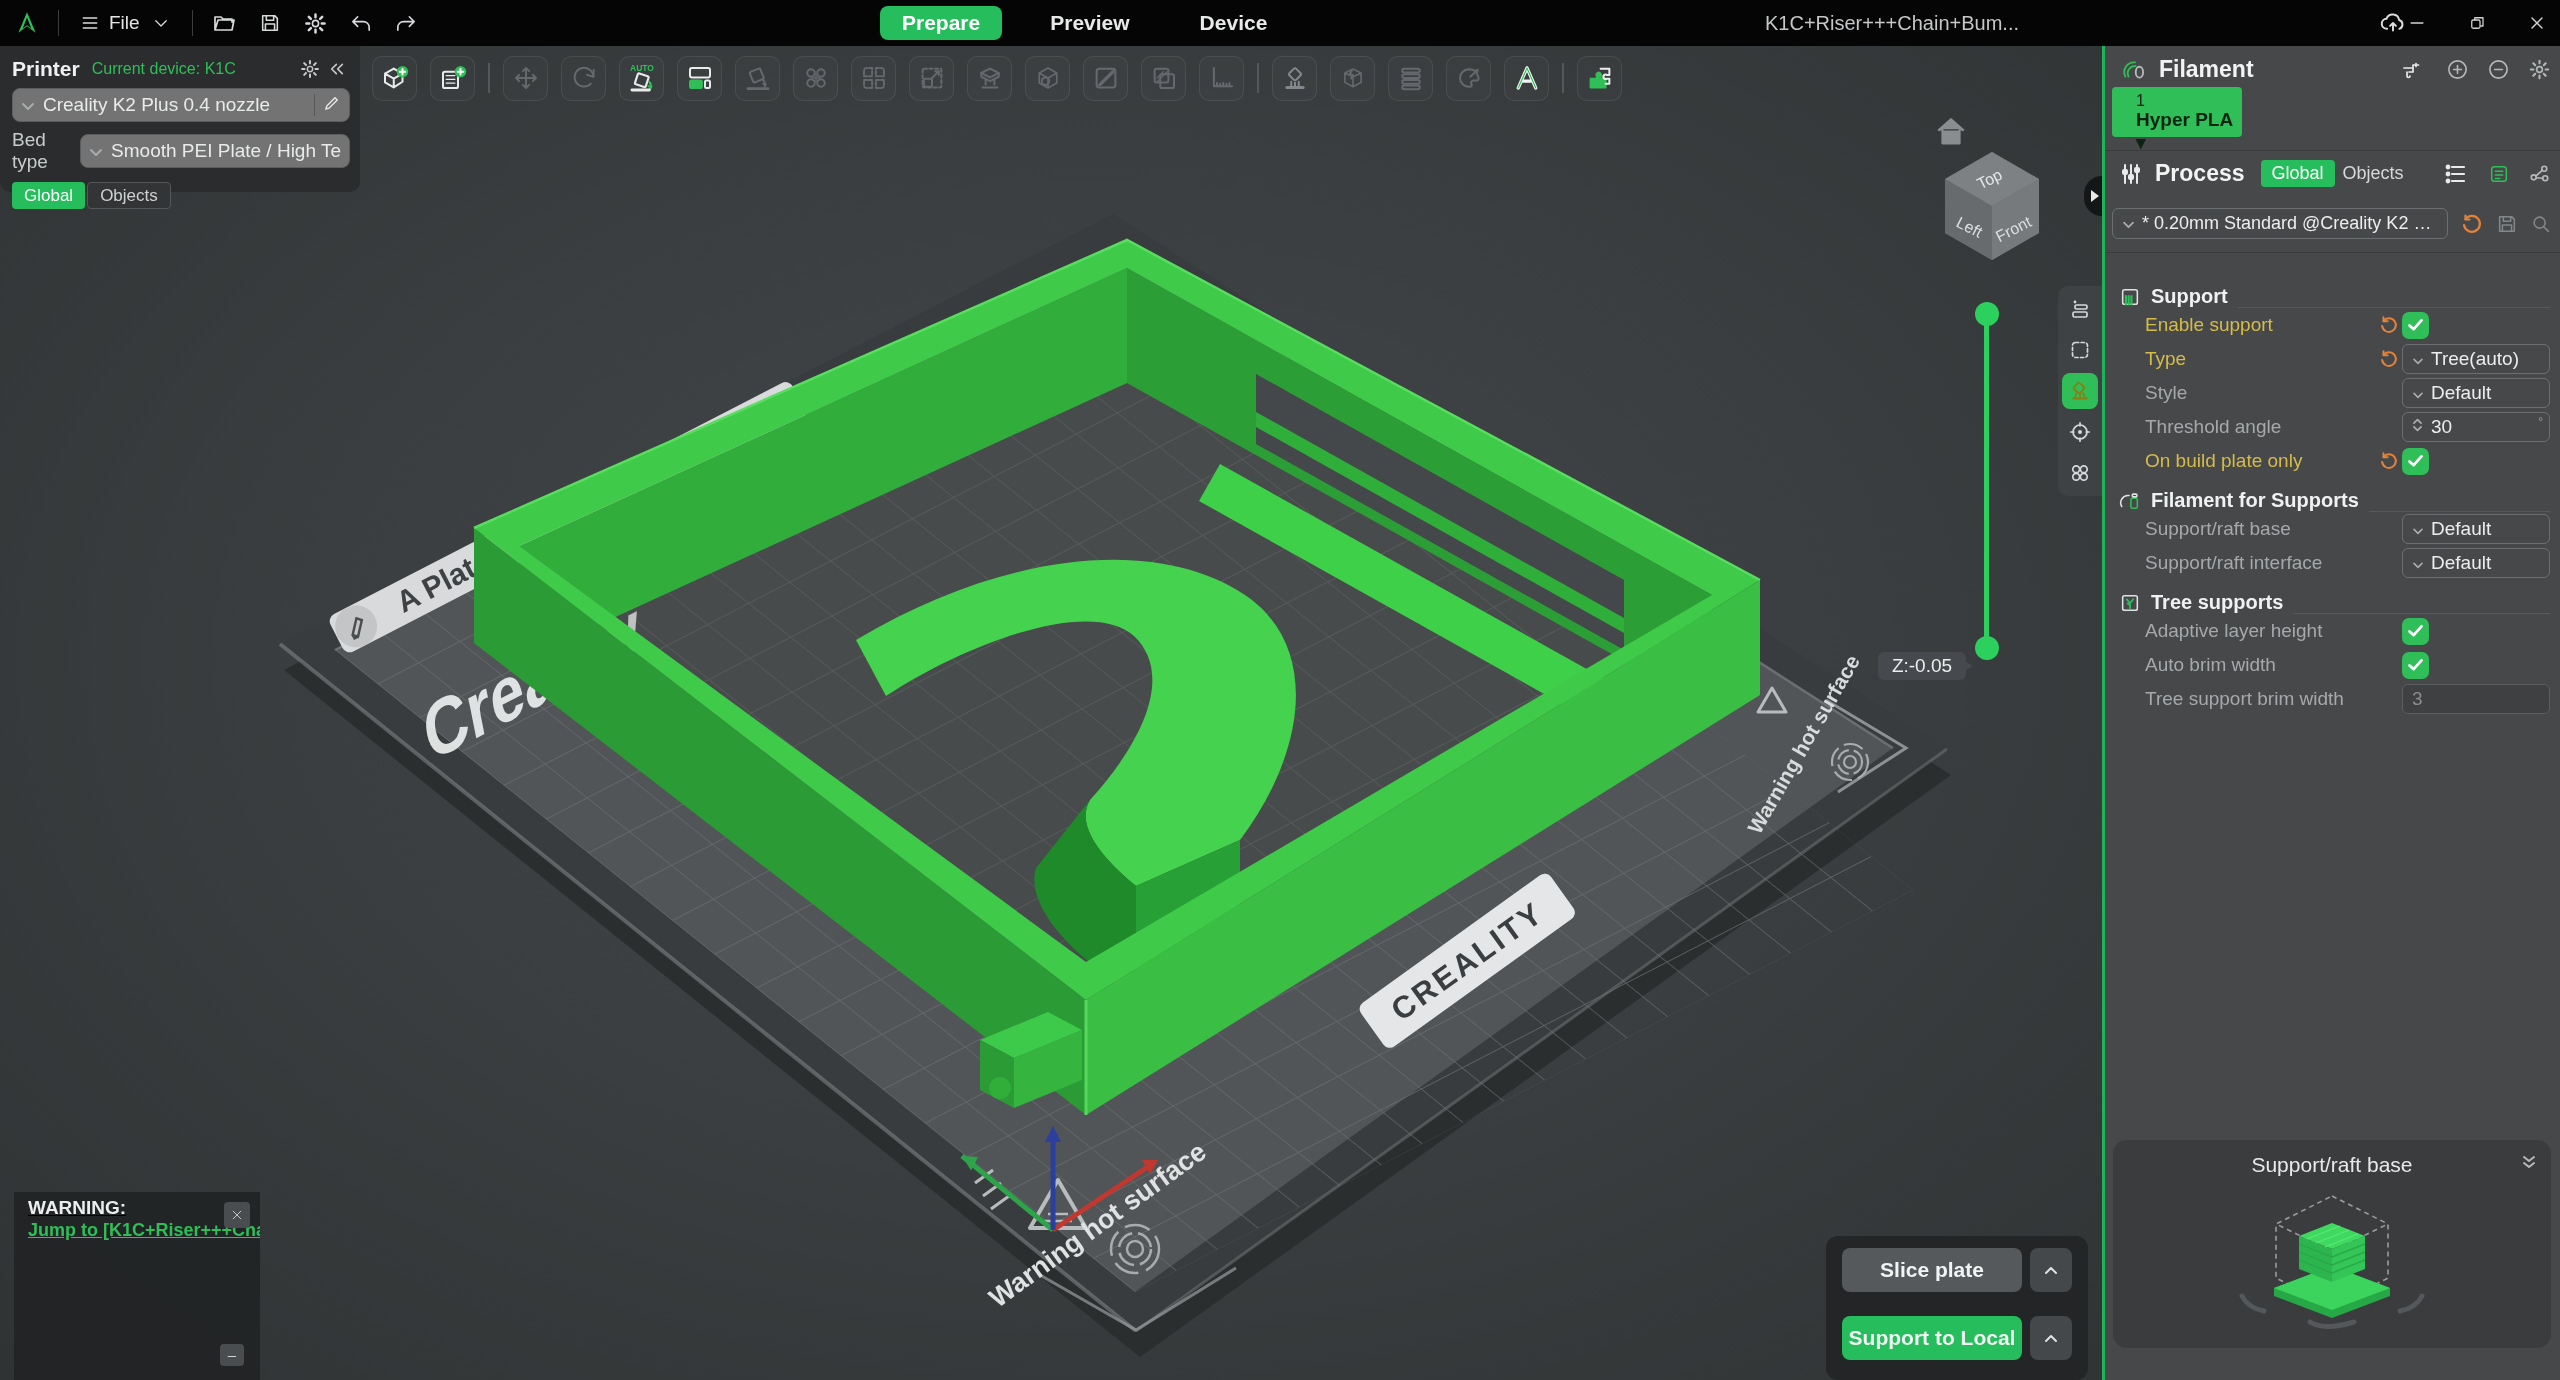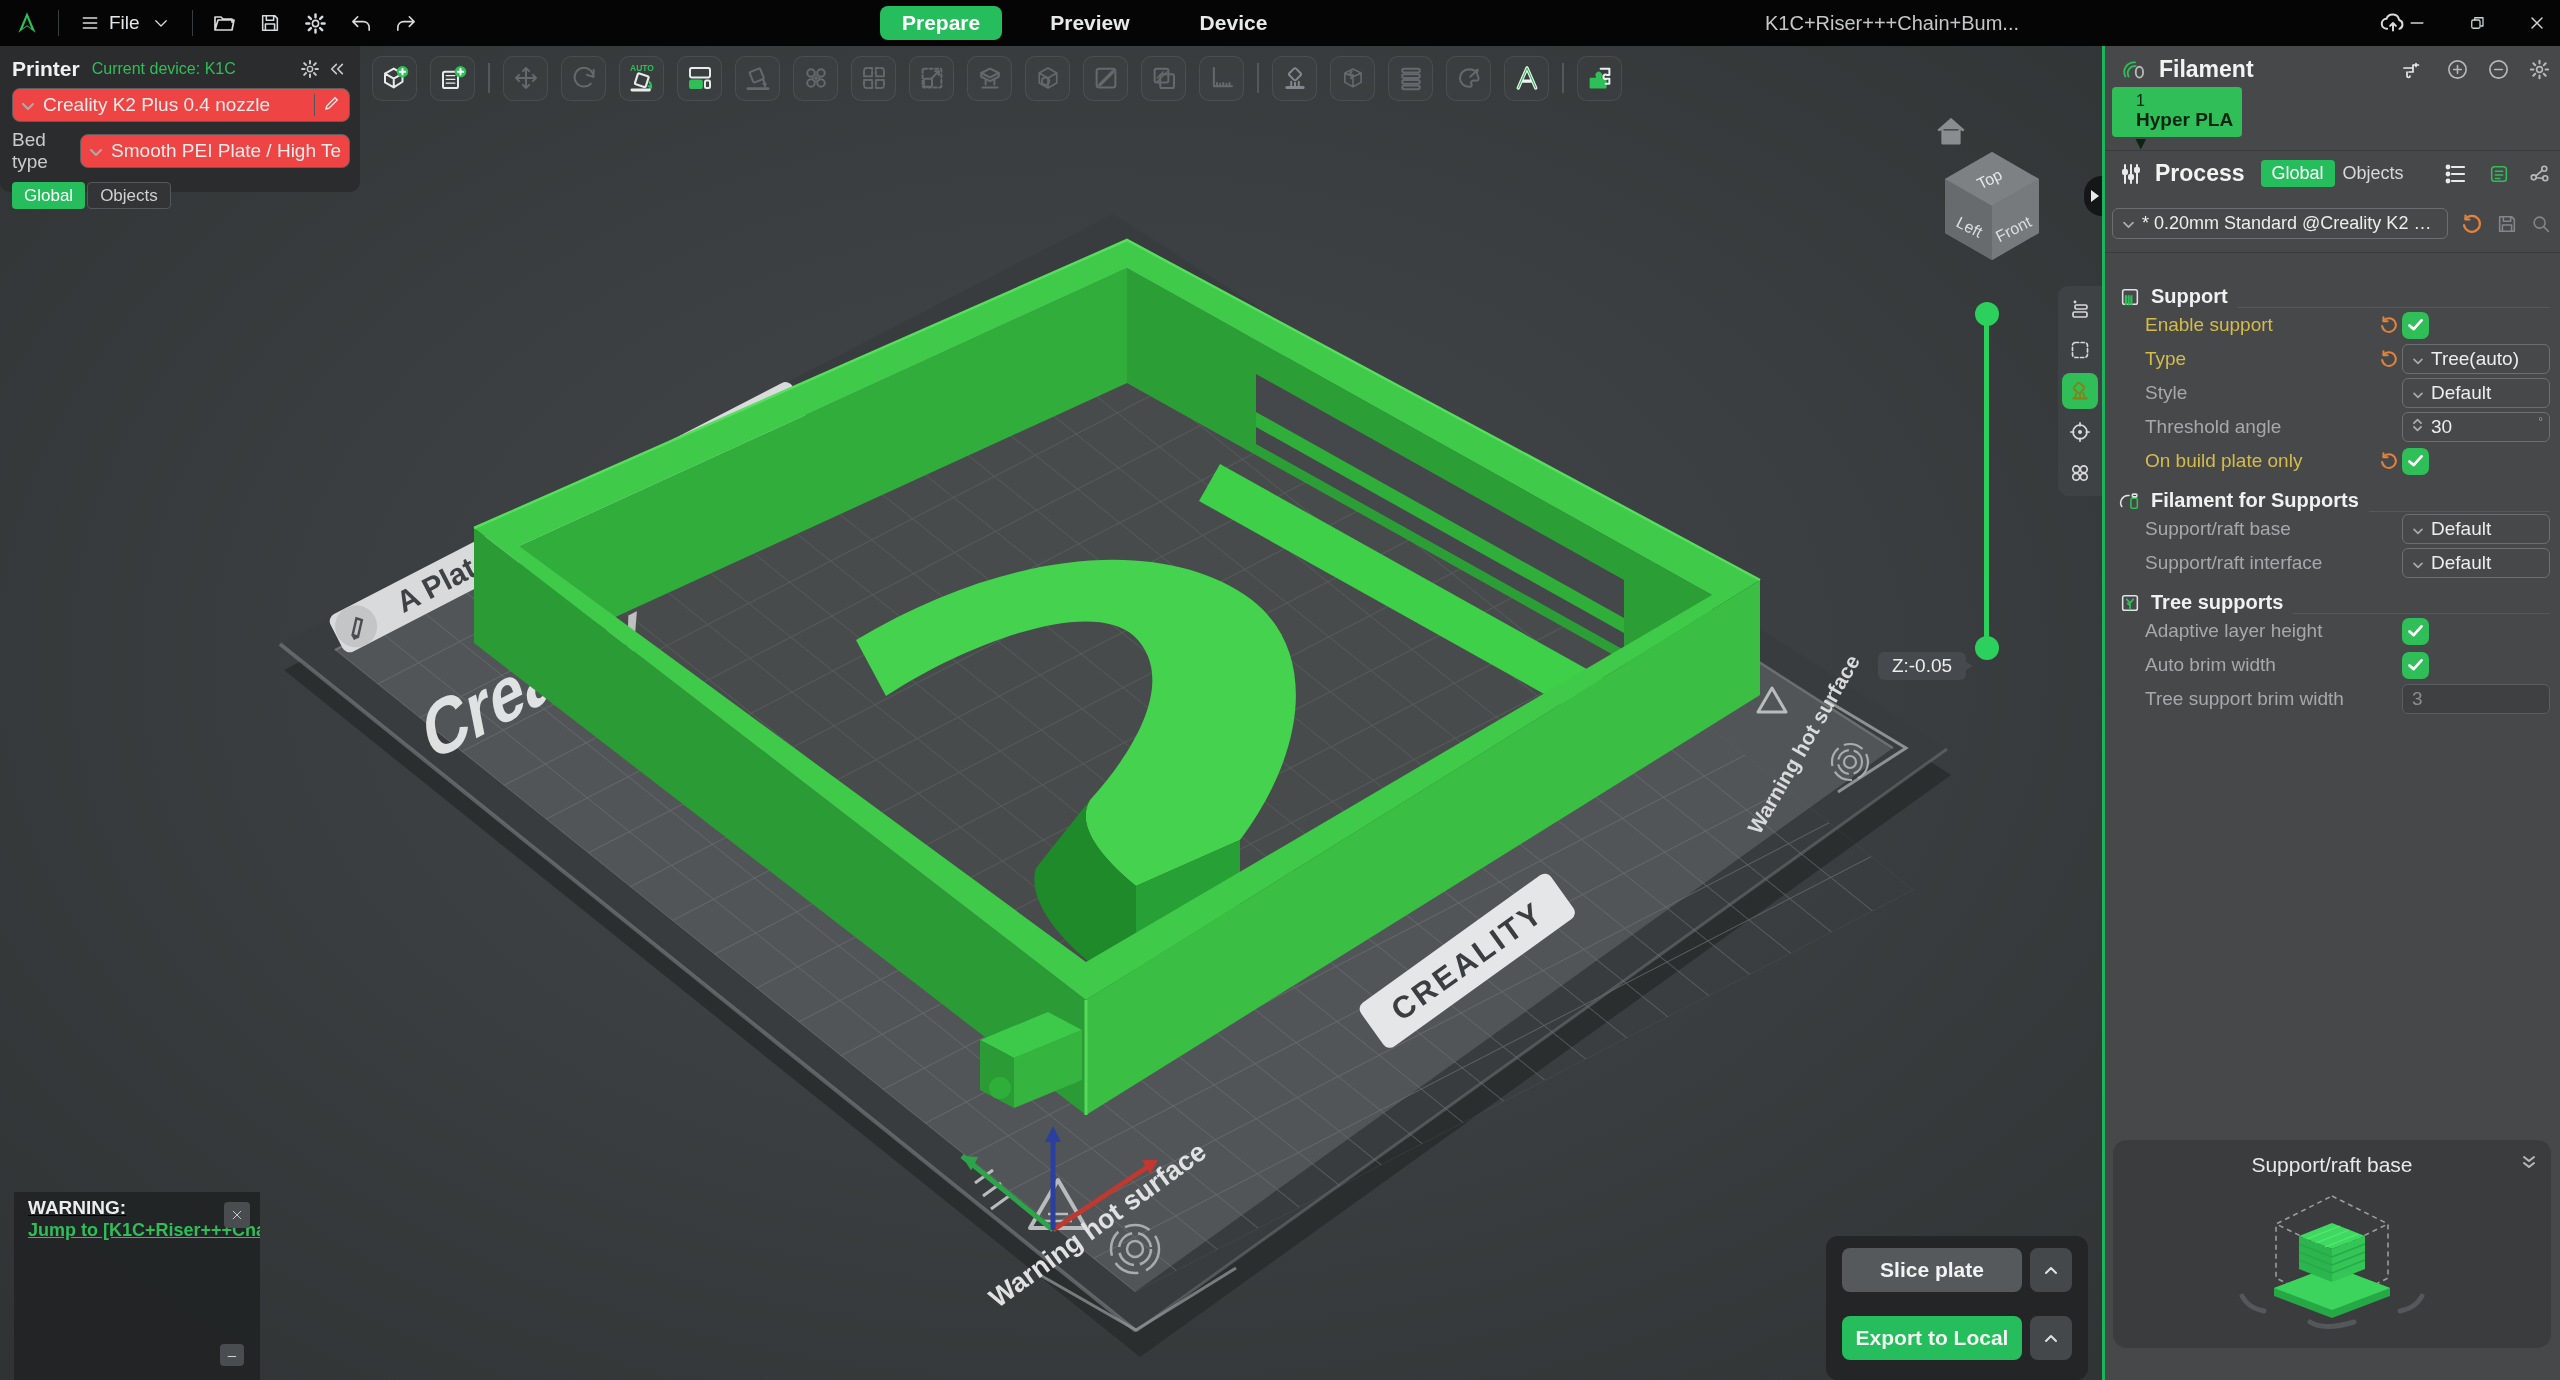--- a/index.html
+++ b/index.html
@@ -23,21 +23,21 @@
 
   
   #viewport{left:0;top:46px;width:2102px;height:1334px;background:radial-gradient(ellipse at 52% 46%,#44484a 0%,#3b3f41 45%,#303334 100%);}
   #scene{position:absolute;left:0;top:-46px;}
 
   
   #printer-panel{left:0;top:46px;width:360px;height:146px;background:#2a2c2e;border-radius:0 0 10px 10px;padding:8px 10px 0 12px;z-index:20;}
   #printer-head{display:flex;align-items:center;height:30px;}
   #printer-title{font-size:21px;font-weight:bold;color:#f0f2f2;}
   #printer-device{font-size:16px;color:#2fbe57;margin-left:12px;flex:1;}
-  .combo{display:flex;align-items:center;gap:8px;height:34px;border:1px solid #5c5f61;border-radius:8px;padding:0 8px;color:#e9ebeb;font-size:19px;background:#ef4444;}
+  .combo{display:flex;align-items:center;gap:8px;height:34px;border:1px solid #5c5f61;border-radius:8px;padding:0 8px;color:#e9ebeb;font-size:19px;background:#737373;}
   .combo .txt{white-space:nowrap;overflow:hidden;text-overflow:ellipsis;}
   #printer-combo{margin-top:4px;}
   #printer-combo .txt{flex:1;}
   #printer-combo .vline{width:1px;height:22px;background:#55585a;}
   #bed-row{display:flex;align-items:center;margin-top:7px;}
   #bed-label{color:#c9cccd;font-size:19px;width:78px;}
   #bed-combo{flex:1;}
   #plate-tabs{display:flex;margin-top:9px;gap:2px;}
   .ptab{font-size:17px;height:27px;padding:0 12px;display:flex;align-items:center;border-radius:4px;}
   .ptab.on{background:#26bd5c;color:#fff;}
@@ -586,21 +586,21 @@
     <div id="warn-min">–</div>
   </div>
 
   <div id="slice-box" class="abs">
     <div class="act-btn" style="top:12px;background:#56595c;">Slice plate</div>
     <div class="car-btn" style="top:12px;">
         <svg width="14" height="10" viewBox="0 0 14 10">
           <path d="M2 8 L7 3 L12 8"></path>
         </svg>
       </div>
-    <div class="act-btn" style="top:80px;background:#26bd5c;">Export to Local</div>
+    <div class="act-btn" style="top:80px;background:#26bd5c;">Support to Local</div>
     <div class="car-btn" style="top:80px;">
         <svg width="14" height="10" viewBox="0 0 14 10">
           <path d="M2 8 L7 3 L12 8"></path>
         </svg>
       </div>
   </div>
 
   <div id="rp-border" class="abs"></div>
   <div id="right-panel" class="abs">
 

